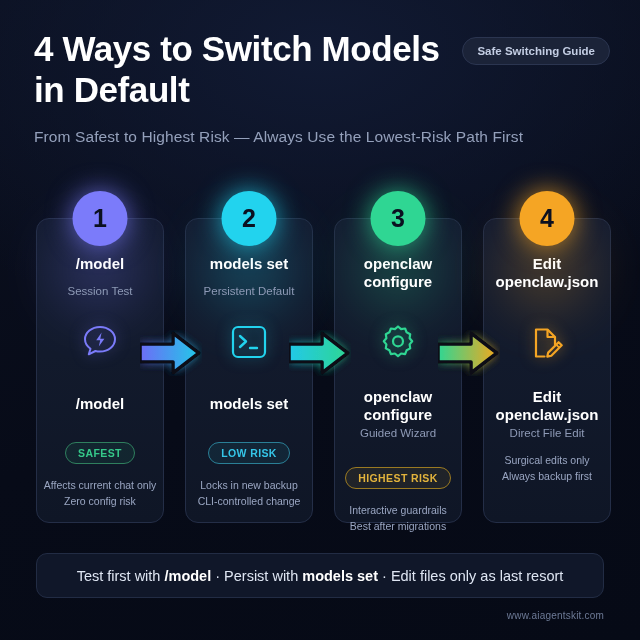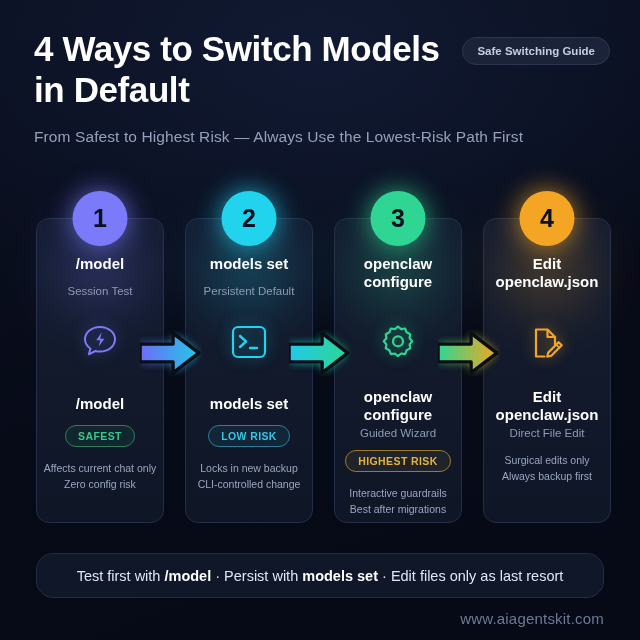--- a/index.html
+++ b/index.html
@@ -65,44 +65,44 @@
   .icon-wrap { height:62px; display:flex; align-items:center; justify-content:center; }
   .icon-wrap svg { display:block; }
 
   .mid-label {
     font-size:15px; font-weight:bold; color:#ffffff;
     text-align:center; line-height:1.22; padding:0 2px;
   }
   .mid-sub { font-size:11.5px; color:#8e9ab6; margin-top:3px; text-align:center; }
 
   .risk {
-    margin-top:11px; font-size:10.5px; font-weight:bold; letter-spacing:.4px;
+    margin-top:28px; font-size:10.5px; font-weight:bold; letter-spacing:.4px;
     padding:4px 12px; border-radius:13px; border:1px solid; white-space:nowrap;
   }
   .notes { margin-top:13px; text-align:center; font-size:10.5px;
     color:#9aa6c2; line-height:1.55; }
 
   
   .sp { width:100%; }
 
   
   .arrow { position:absolute; top:330px; width:62px; height:46px; z-index:6; }
   .arrow svg { display:block; width:62px; height:46px; }
 
   
   .footer-bar {
     position:absolute; left:36px; right:36px; top:553px; height:45px;
-    background:#101729; border:1px solid #222c44; border-radius:17px;
+    background:#101729; border:1px solid #222c44; border-radius:11px;
     display:flex; align-items:center; justify-content:center;
     font-size:14.5px; color:#dfe6f3;
   }
   .footer-bar b { color:#ffffff; }
   .site {
     position:absolute; right:36px; top:610px;
-    font-size:15px; color:#6d7a96; letter-spacing:.2px;
+    font-size:10px; color:#6d7a96; letter-spacing:.2px;
   }
 </style>
 </head>
 <body>
 
 <div id="stage">
 
   <div class="header">
     <div class="title">
       <div>4 Ways to Switch Models</div>

